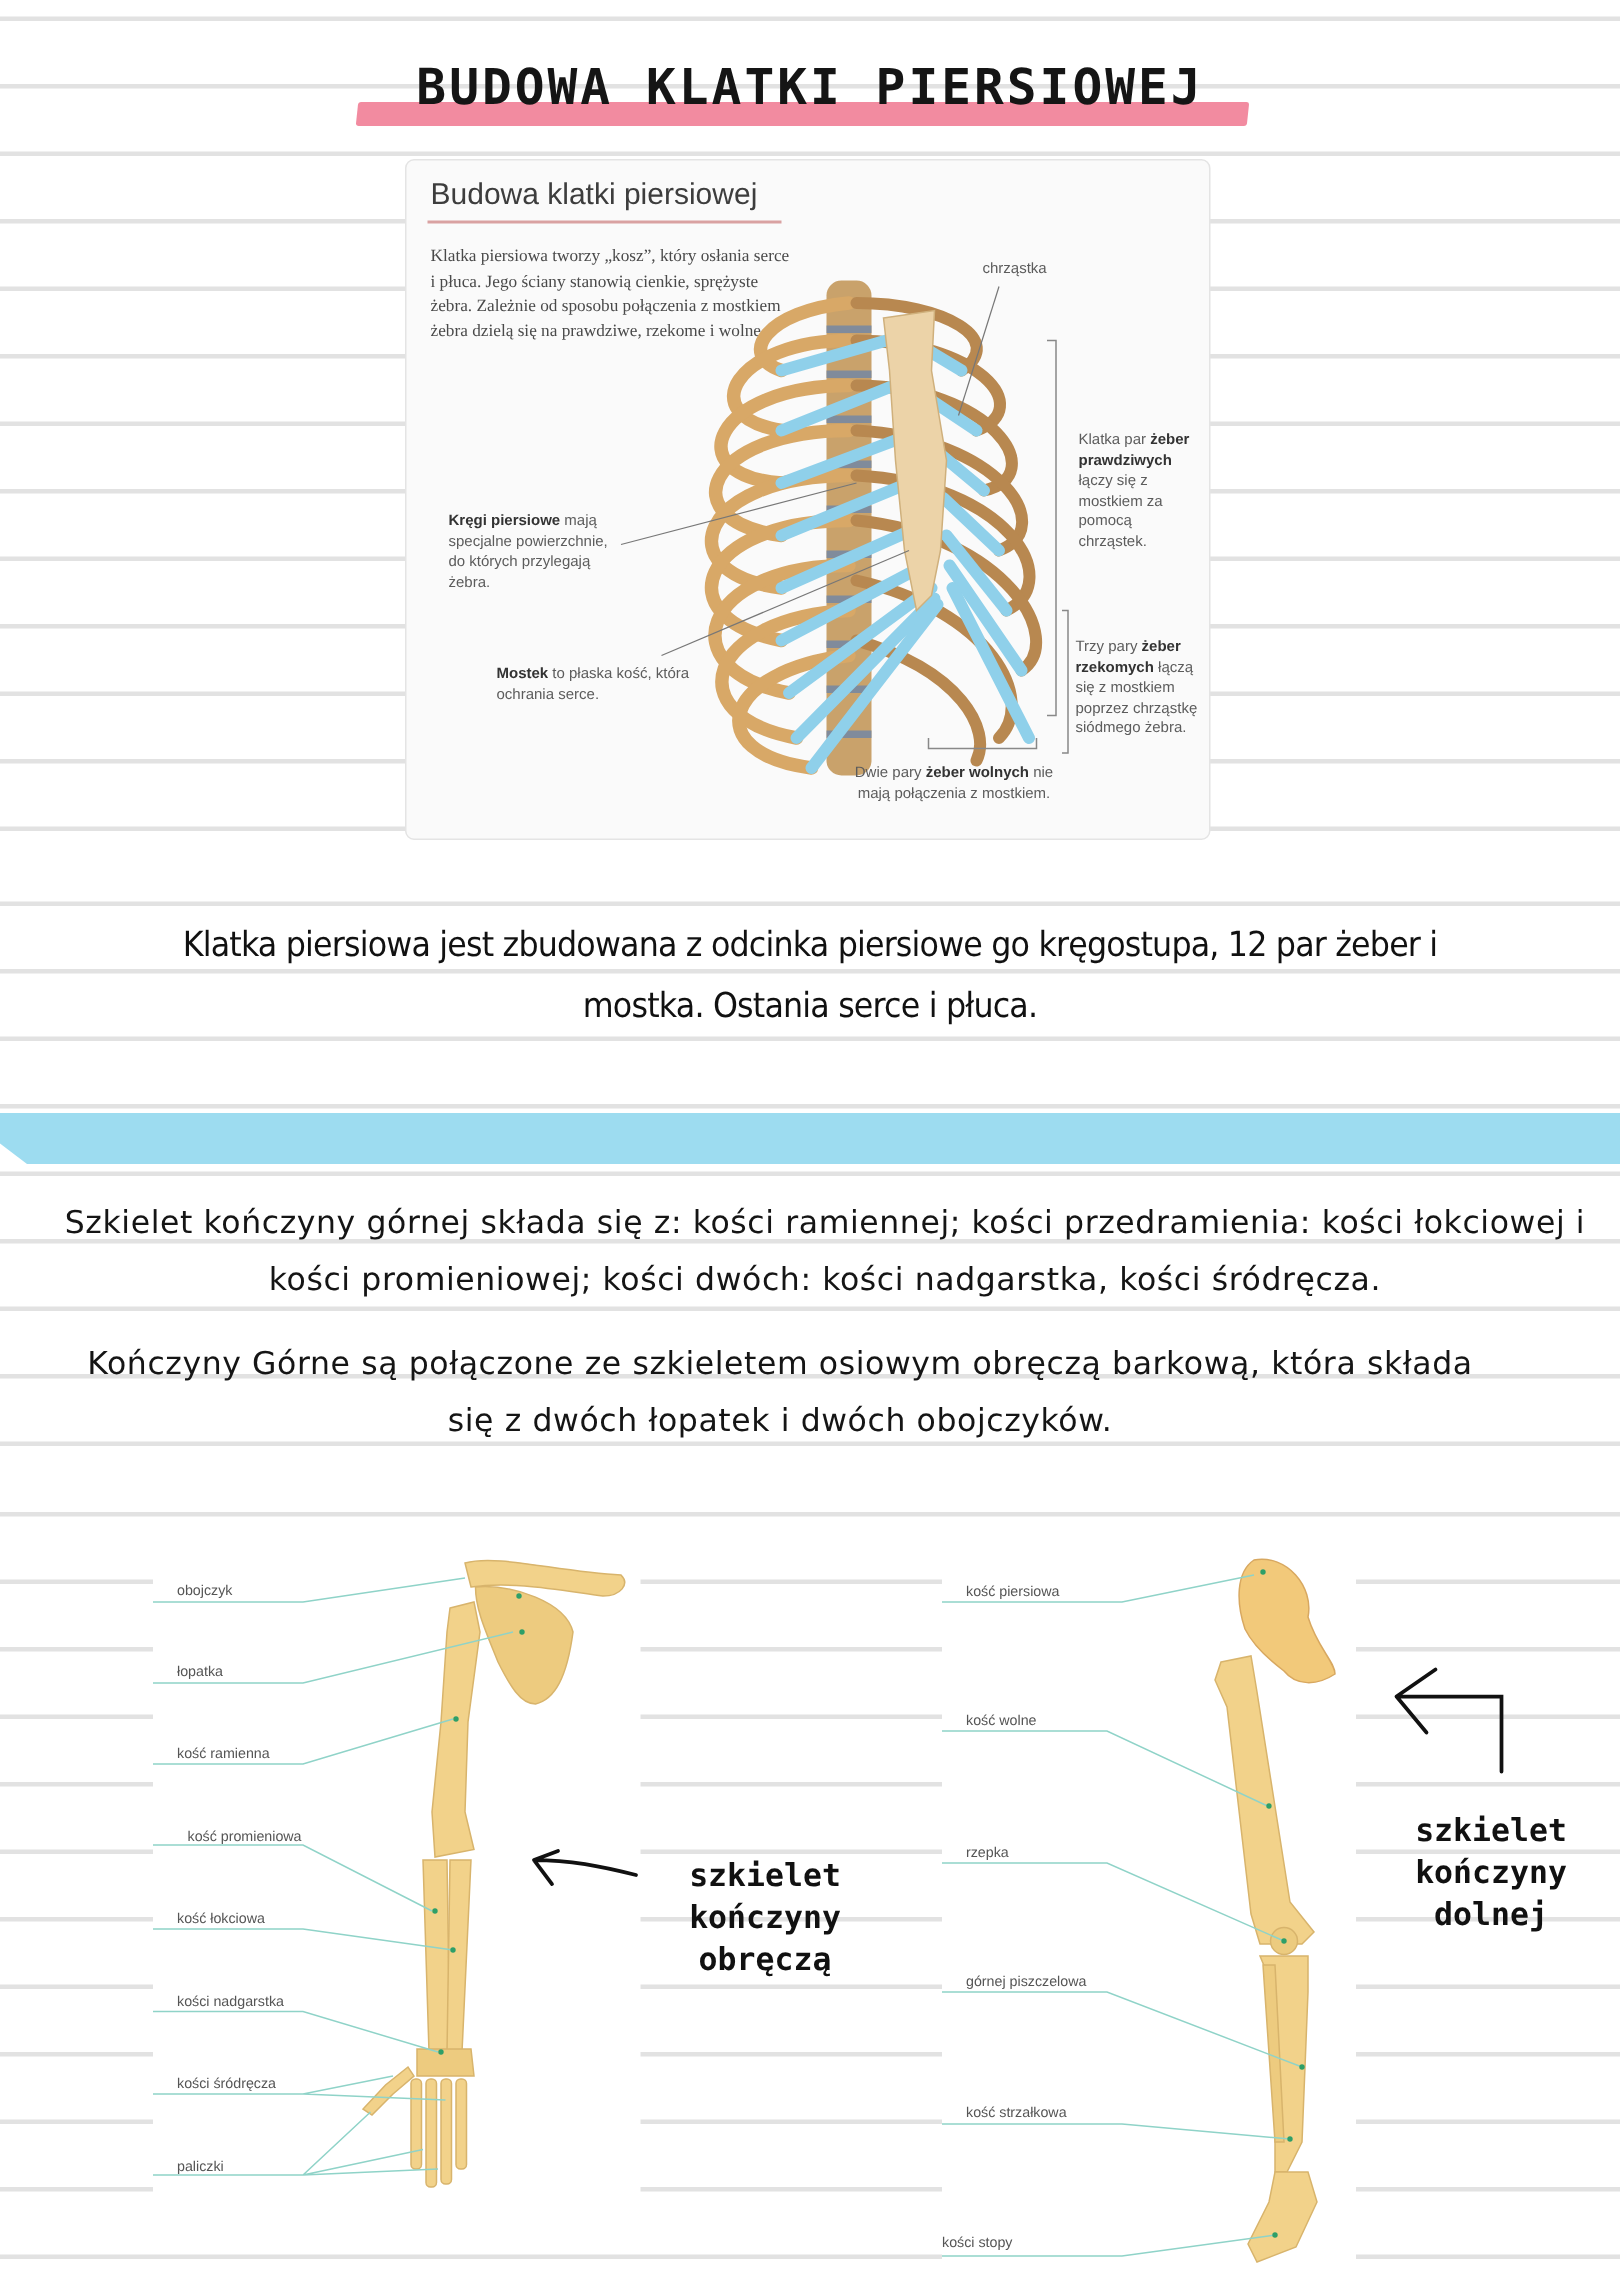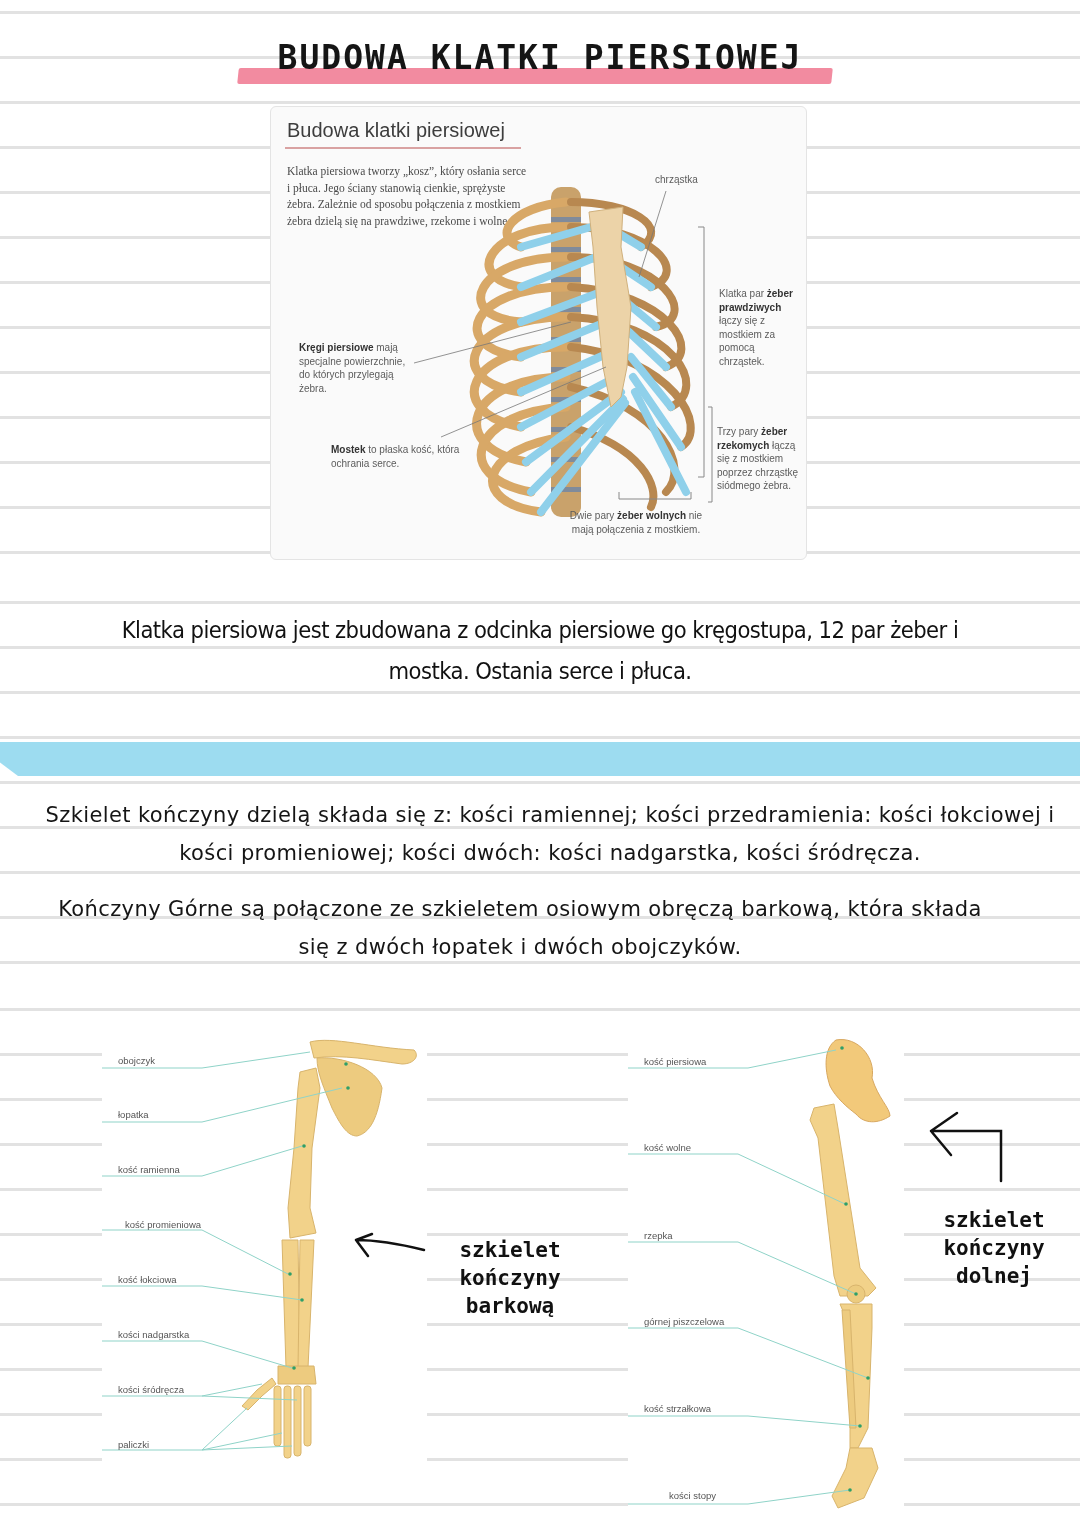--- a/index.html
+++ b/index.html
@@ -172,21 +172,21 @@
 </div>
 
 <div class="hand summary1">
   <div>Klatka piersiowa jest zbudowana z odcinka piersiowe go kręgostupa, 12 par żeber i</div>
   <div>mostka. Ostania serce i płuca.</div>
 </div>
 
 <div class="blue-band"></div>
 
 <div class="para p1">
-  <span>Szkielet kończyny dzielą składa się z: </span><b>kości ramiennej; kości przedramienia:</b><span> kości łokciowej i kości promieniowej; </span><b>kości dwóch:</b><span> kości nadgarstka, kości śródręcza.</span>
+  <span>Szkielet kończyny górnej składa się z: </span><b>kości ramiennej; kości przedramienia:</b><span> kości łokciowej i kości promieniowej; </span><b>kości dwóch:</b><span> kości nadgarstka, kości śródręcza.</span>
 </div>
 
 <div class="para p2" style="left:50px;width:940px">
   <span>Kończyny Górne są połączone ze szkieletem osiowym </span><b>obręczą barkową</b><span>, która składa się z dwóch </span><b>łopatek</b><span> i dwóch </span><b>obojczyków</b><span>.</span>
 </div>
 
 <div>
   <div class="pos" style="left:102px;top:1028px;width:325px;height:460px;background:#fff"></div>
   <svg width="325" height="460" viewBox="0 0 325 460" style="left:102px;top:1028px">
 
@@ -236,21 +236,21 @@
   <div class="label" style="left:118px;top:1384px">kości śródręcza</div>
   <div class="label" style="left:118px;top:1439px">paliczki</div>
 </div>
 
 <svg width="80" height="30" style="left:350px;top:1232px">
   <path d="M74 18 C50 12 30 8 6 8 M6 8 L22 2 M6 8 L18 24" stroke="#111" stroke-width="2.5" fill="none" stroke-linecap="round"></path>
 </svg>
 <div class="caption" style="left:440px;top:1236px;width:140px">
   <div>szkielet</div>
   <div>kończyny</div>
-  <div>barkową</div>
+  <div>obręczą</div>
 </div>
 
 <div>
   <div class="pos" style="left:628px;top:1028px;width:276px;height:494px;background:#fff"></div>
   <svg width="276" height="494" viewBox="0 0 276 494" style="left:628px;top:1028px">
 
     <path d="M208 12 C230 8 248 30 244 50 C250 70 262 80 262 88 C250 96 236 96 228 86 C220 80 208 70 202 58 C196 40 196 20 208 12 Z" fill="#f2c97a" stroke="#d8a860"></path>
 
     <path d="M186 80 L206 76 L210 100 L232 240 L248 260 L240 268 L212 268 L206 248 L190 110 L182 92 Z" fill="#f2d28a" stroke="#d8b46c"></path>
 
@@ -276,21 +276,21 @@
       <circle cx="240" cy="350" r="1.8"></circle>
         <circle cx="232" cy="398" r="1.8"></circle>
         <circle cx="222" cy="462" r="1.8"></circle>
     </g>
   </svg>
   <div class="label" style="left:644px;top:1056px">kość piersiowa</div>
   <div class="label" style="left:644px;top:1142px">kość wolne</div>
   <div class="label" style="left:644px;top:1230px">rzepka</div>
   <div class="label" style="left:644px;top:1316px">górnej piszczelowa</div>
   <div class="label" style="left:644px;top:1403px">kość strzałkowa</div>
-  <div class="label" style="left:669px;top:1490px">kości stopy</div>
+  <div class="label" style="left:628px;top:1490px">kości stopy</div>
 </div>
 
 <svg width="80" height="80" style="left:925px;top:1105px">
   <path d="M76 76 V26 H6 M6 26 L32 8 M6 26 L26 50" stroke="#111" stroke-width="2.5" fill="none" stroke-linecap="round"></path>
 </svg>
 <div class="caption" style="left:924px;top:1206px;width:140px">
   <div>szkielet</div>
   <div>kończyny</div>
   <div>dolnej</div>
 </div>

